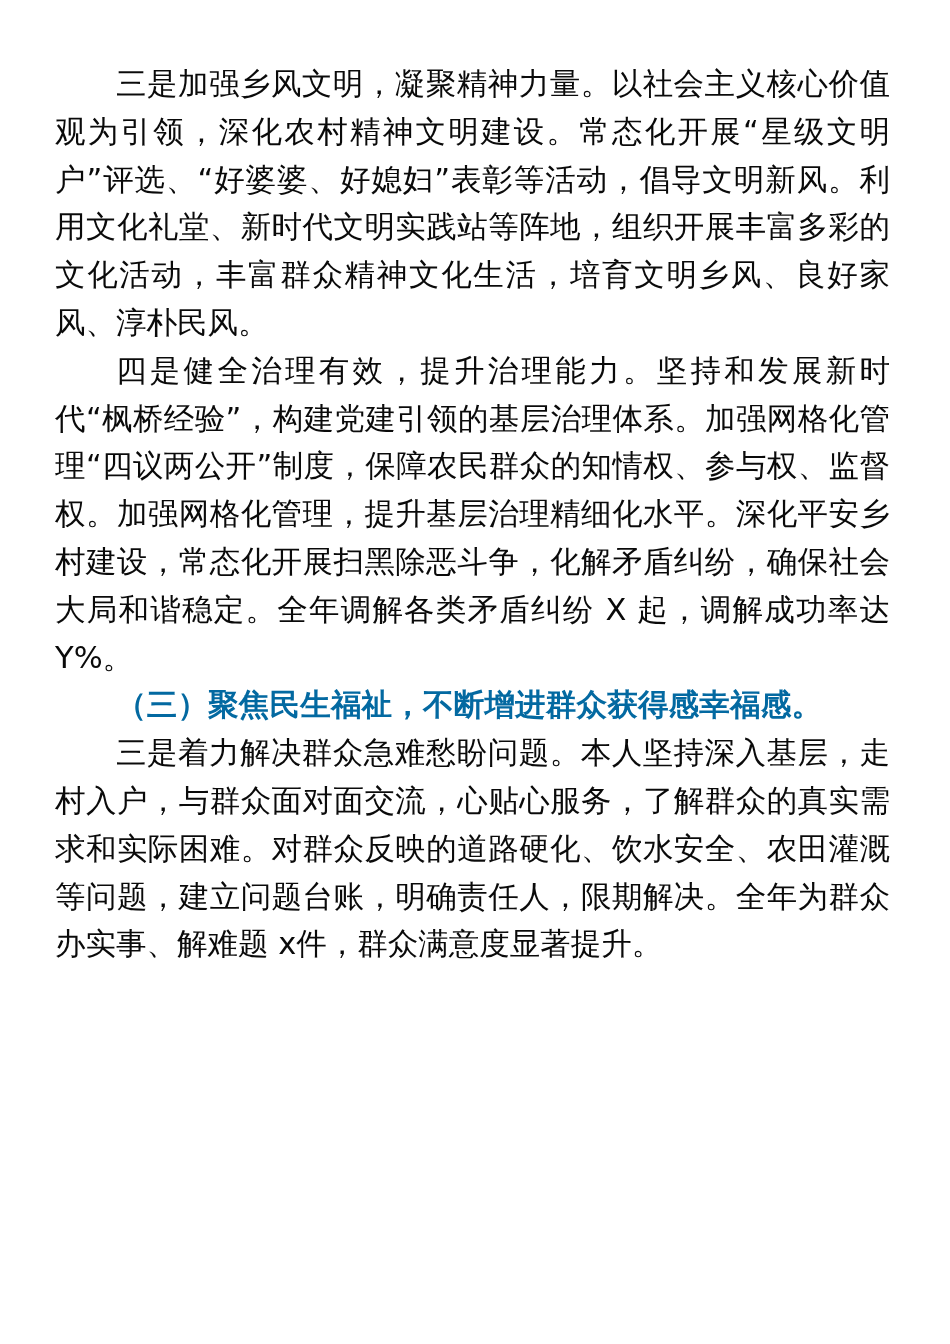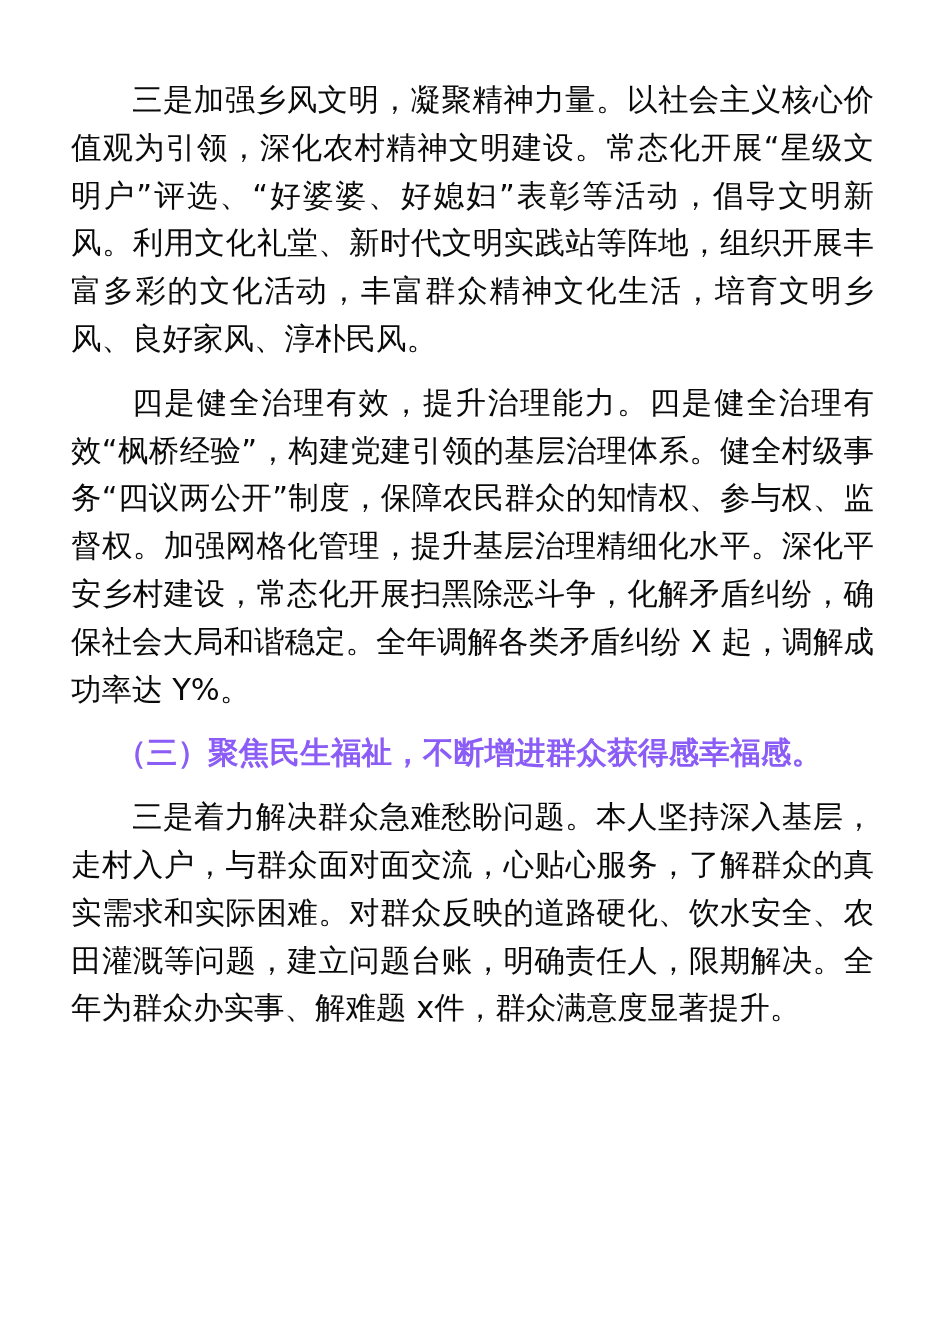--- a/index.html
+++ b/index.html
@@ -29,48 +29,48 @@
     width: 835px;
   }
 
   
   .para {
     font-size: 30.5px;
     line-height: 47.8px;
     text-align: justify;
     text-justify: inter-character;
     text-indent: 61px;
-    margin: 16px;
+    margin: 0;
     letter-spacing: 0;
     font-weight: 400;
     word-break: break-all;
     color: #0a0a0a;
   }
 
   
   .heading {
     font-size: 30.5px;
     line-height: 47.8px;
     text-align: left;
     text-indent: 61px;
     margin: 0;
     font-weight: 700;
     letter-spacing: 0.2px;
-    color: #8b5cf6;
+    color: #0369a1;
   }
 </style>
 </head>
 <body>
 
 <div class="page">
   <div class="doc-body">
 
     <p class="para">三是加强乡风文明，凝聚精神力量。以社会主义核心价值观为引领，深化农村精神文明建设。常态化开展“星级文明户”评选、“好婆婆、好媳妇”表彰等活动，倡导文明新风。利用文化礼堂、新时代文明实践站等阵地，组织开展丰富多彩的文化活动，丰富群众精神文化生活，培育文明乡风、良好家风、淳朴民风。</p>
 
-    <p class="para">四是健全治理有效，提升治理能力。四是健全治理有效“枫桥经验”，构建党建引领的基层治理体系。健全村级事务“四议两公开”制度，保障农民群众的知情权、参与权、监督权。加强网格化管理，提升基层治理精细化水平。深化平安乡村建设，常态化开展扫黑除恶斗争，化解矛盾纠纷，确保社会大局和谐稳定。全年调解各类矛盾纠纷 X 起，调解成功率达 Y%。</p>
+    <p class="para">四是健全治理有效，提升治理能力。坚持和发展新时代“枫桥经验”，构建党建引领的基层治理体系。加强网格化管理“四议两公开”制度，保障农民群众的知情权、参与权、监督权。加强网格化管理，提升基层治理精细化水平。深化平安乡村建设，常态化开展扫黑除恶斗争，化解矛盾纠纷，确保社会大局和谐稳定。全年调解各类矛盾纠纷 X 起，调解成功率达 Y%。</p>
 
     <p class="heading">（三）聚焦民生福祉，不断增进群众获得感幸福感。</p>
 
 
 
     <p class="para">三是着力解决群众急难愁盼问题。本人坚持深入基层，走村入户，与群众面对面交流，心贴心服务，了解群众的真实需求和实际困难。对群众反映的道路硬化、饮水安全、农田灌溉等问题，建立问题台账，明确责任人，限期解决。全年为群众办实事、解难题 x件，群众满意度显著提升。</p>
 
   </div>
 </div>
 

